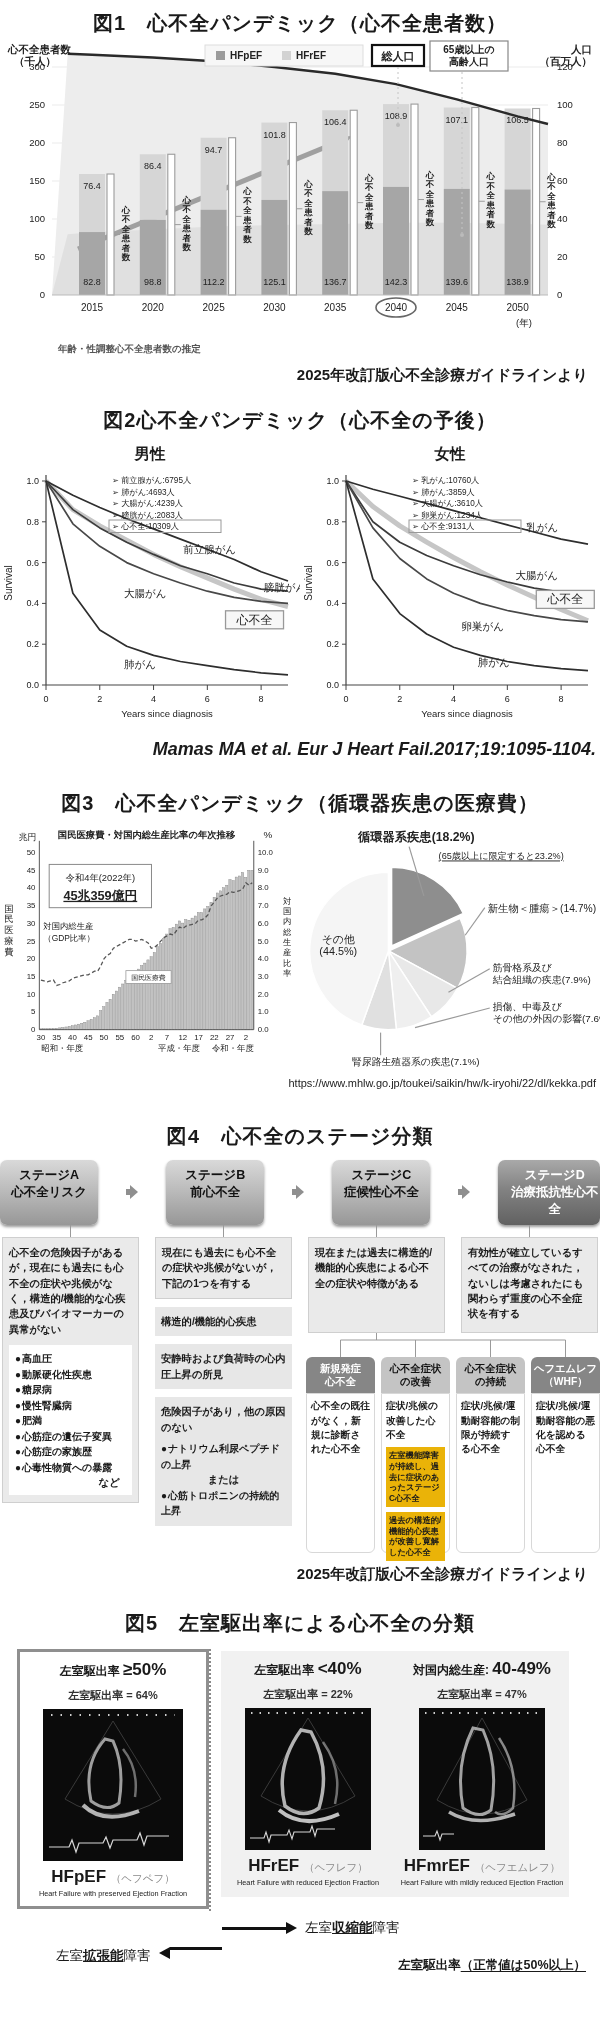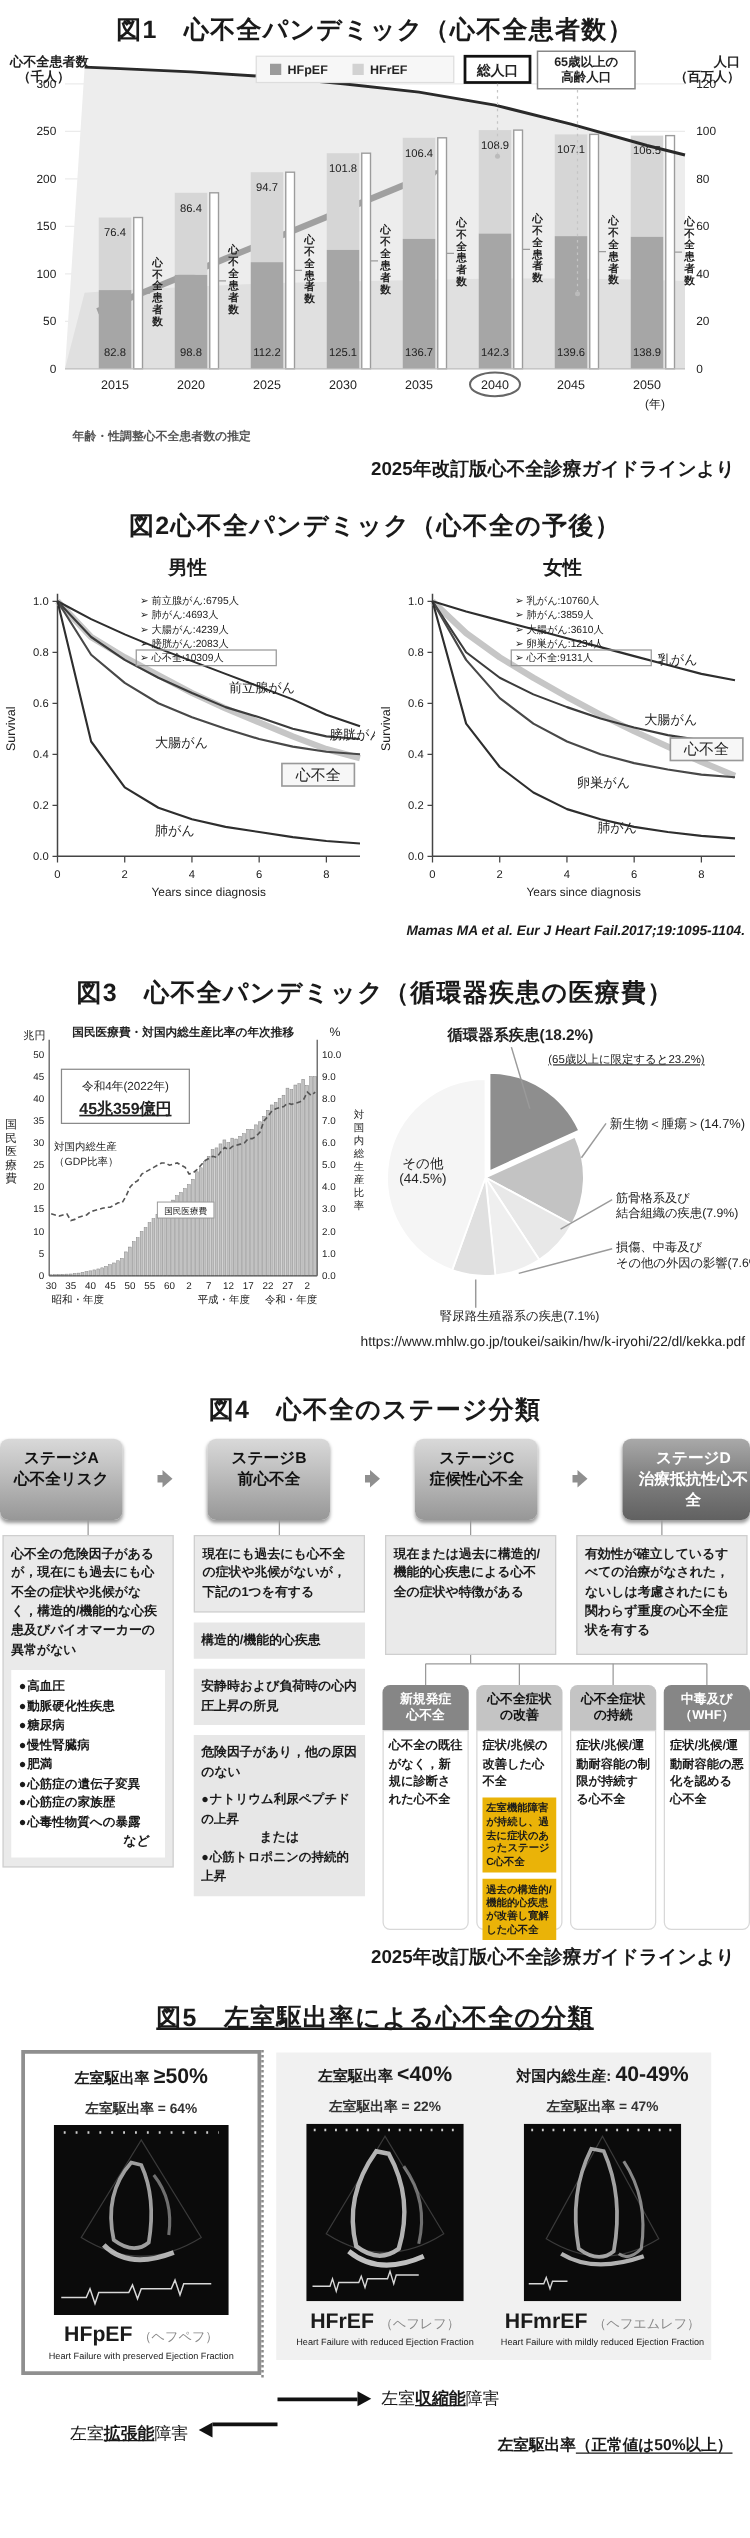--- a/index.html
+++ b/index.html
@@ -10,27 +10,27 @@
   svg text{font-family:"Liberation Sans","DejaVu Sans",sans-serif;fill:#222;}
   
   #fig1 .fig-title{padding-top:10px;}
   .fig1-note{margin:0 0 0 58px;font-size:9.5px;font-weight:bold;color:#555;}
   .fig1-source{margin:10px 12px 0 0;text-align:right;font-size:15px;font-weight:600;}
   
   #fig2 .fig-title{margin-top:22px;}
   .fig2-grid{display:flex;}
   .fig2-col{width:300px;}
   .gender{text-align:center;font-size:15.5px;font-weight:bold;margin:10px 0 0;}
-  .fig2-source{text-align:right;font-style:italic;font-weight:bold;font-size:11px;margin:2px 4px 0 0;}
+  .fig2-source{text-align:right;font-style:italic;font-weight:bold;font-size:18px;margin:2px 4px 0 0;}
   
   #fig3 .fig-title{margin-top:30px;margin-bottom:6px;}
   .fig3-row{display:flex;align-items:flex-start;}
   .fig3-url{text-align:right;font-size:11px;color:#222;margin:2px 4px 0 0;}
   
-  #fig4 .fig-title{margin-top:34px;margin-bottom:10px;}
+  #fig4 .fig-title{margin-top:34px;margin-bottom:10px;font-family:Liberation Mono, monospace;}
   .stage-headers{display:flex;align-items:stretch;gap:28px;}
   .stage-head{width:141px;box-sizing:border-box;border-radius:7px;background:linear-gradient(180deg,#d9d9d9 0%,#bcbcbc 45%,#979797 100%);
     text-align:center;padding:7px 1px;font-size:12.5px;font-weight:bold;color:#111;line-height:1.35;box-shadow:0 2px 3px rgba(0,0,0,.4);}
   .stage-head.dark{background:linear-gradient(180deg,#a9a9a9 0%,#828282 45%,#616161 100%);color:#fff;padding-left:12px;}
   .h-arrow{position:relative;width:12px;flex:0 0 12px;}
   .h-arrow::before{content:"";position:absolute;left:0;top:50%;margin-top:-3px;width:5px;height:6px;background:#8f8f8f;}
   .h-arrow::after{content:"";position:absolute;left:4px;top:50%;margin-top:-7px;border-left:8px solid #8f8f8f;border-top:7px solid transparent;border-bottom:7px solid transparent;}
   .stage-body-row{display:flex;margin-top:0;}
   .stage-col{width:141px;flex:0 0 141px;}
   .stage-spacer{width:12px;flex:0 0 12px;}
@@ -47,21 +47,21 @@
   .cd-descs .half{width:141px;}
   .cd-descs .gap{width:12px;}
   .minis{display:flex;gap:6px;}
   .mini{width:69px;flex:0 0 69px;}
   .mini-head{border-radius:6px 6px 0 0;background:#c4c4c4;text-align:center;font-size:10.3px;font-weight:bold;padding:5px 1px;line-height:1.3;color:#111;}
   .mini-head.dark{background:#868686;color:#fff;}
   .mini-body{background:#fff;border:1px solid #d8d8d8;border-radius:0 0 6px 6px;height:160px;padding:5px 4px;font-size:9.8px;font-weight:bold;line-height:1.45;box-sizing:border-box;}
   .mini-note{background:#eab308;font-size:8.3px;line-height:1.3;padding:3px;margin-top:5px;font-weight:bold;}
   .fig4-source{text-align:right;font-size:15px;font-weight:600;margin:12px 12px 0 0;}
   
-  #fig5 .fig-title{margin-top:26px;margin-bottom:12px;text-decoration:underline;}
+  #fig5 .fig-title{margin-top:26px;margin-bottom:12px;}
   .fig5-wrap{position:relative;height:336px;}
   .panel{box-sizing:border-box;text-align:center;}
   .panel.p1{position:absolute;left:17px;top:0;width:192px;border:3px solid #8f8f8f;background:#fff;padding:8px 2px;}
   .fig5-divider{position:absolute;left:209px;top:0;height:262px;border-left:2px dotted #8a8a8a;}
   .fig5-group{position:absolute;left:221px;top:2px;width:348px;background:#f1f1f1;padding:8px 0 10px;display:flex;}
   .fig5-group .panel{width:50%;}
   .ef-line{font-size:12px;font-weight:bold;}
   .ef-line .big{font-size:17px;}
   .ef-sub{font-size:11px;color:#333;margin:8px 0 6px;font-weight:bold;}
   .echo{margin:0 auto;}
@@ -624,21 +624,21 @@
             <div class="mini-head">
               <div>心不全症状</div>
                 <div>の持続</div>
             </div>
             <div class="mini-body">
               <div>症状/兆候/運動耐容能の制限が持続する心不全</div>
             </div>
           </div>
           <div class="mini">
             <div class="mini-head dark">
-              <div>中毒及び</div>
+              <div>ヘフエムレフ</div>
                 <div>（WHF）</div>
             </div>
             <div class="mini-body">
               <div>症状/兆候/運動耐容能の悪化を認める心不全</div>
             </div>
           </div>
         </div>
       </div>
     </div>
     <div class="fig4-source">2025年改訂版心不全診療ガイドラインより</div>

